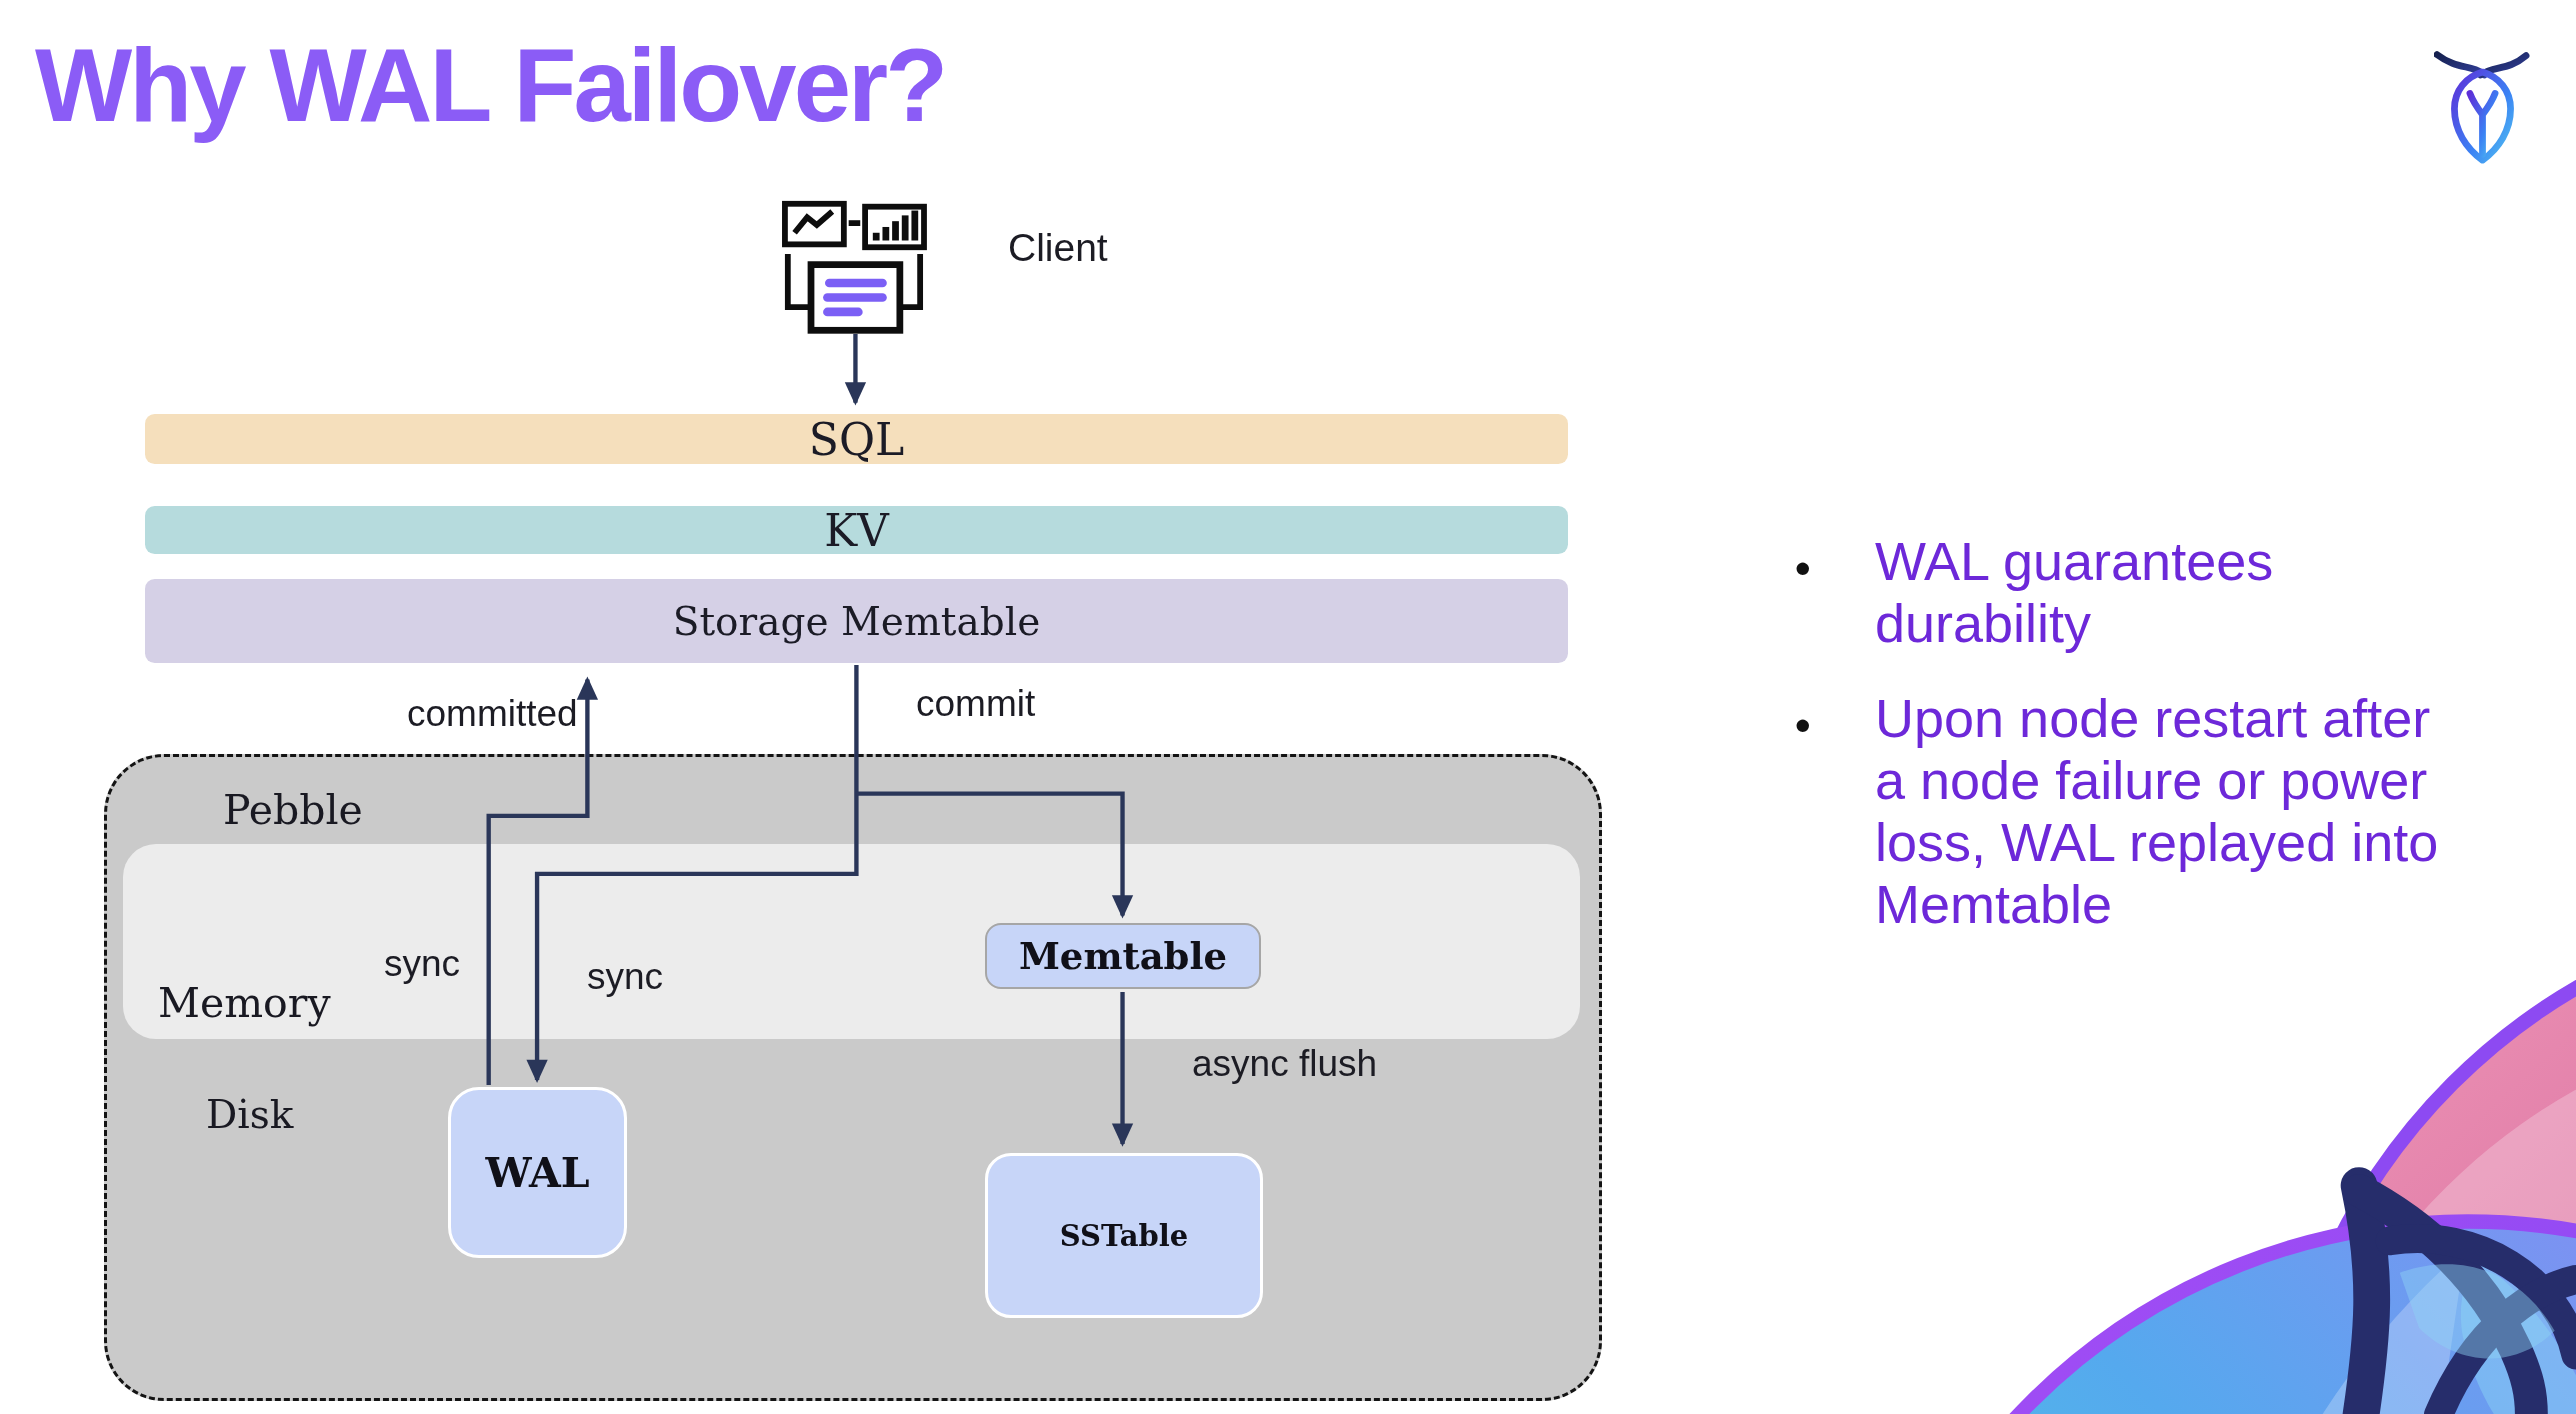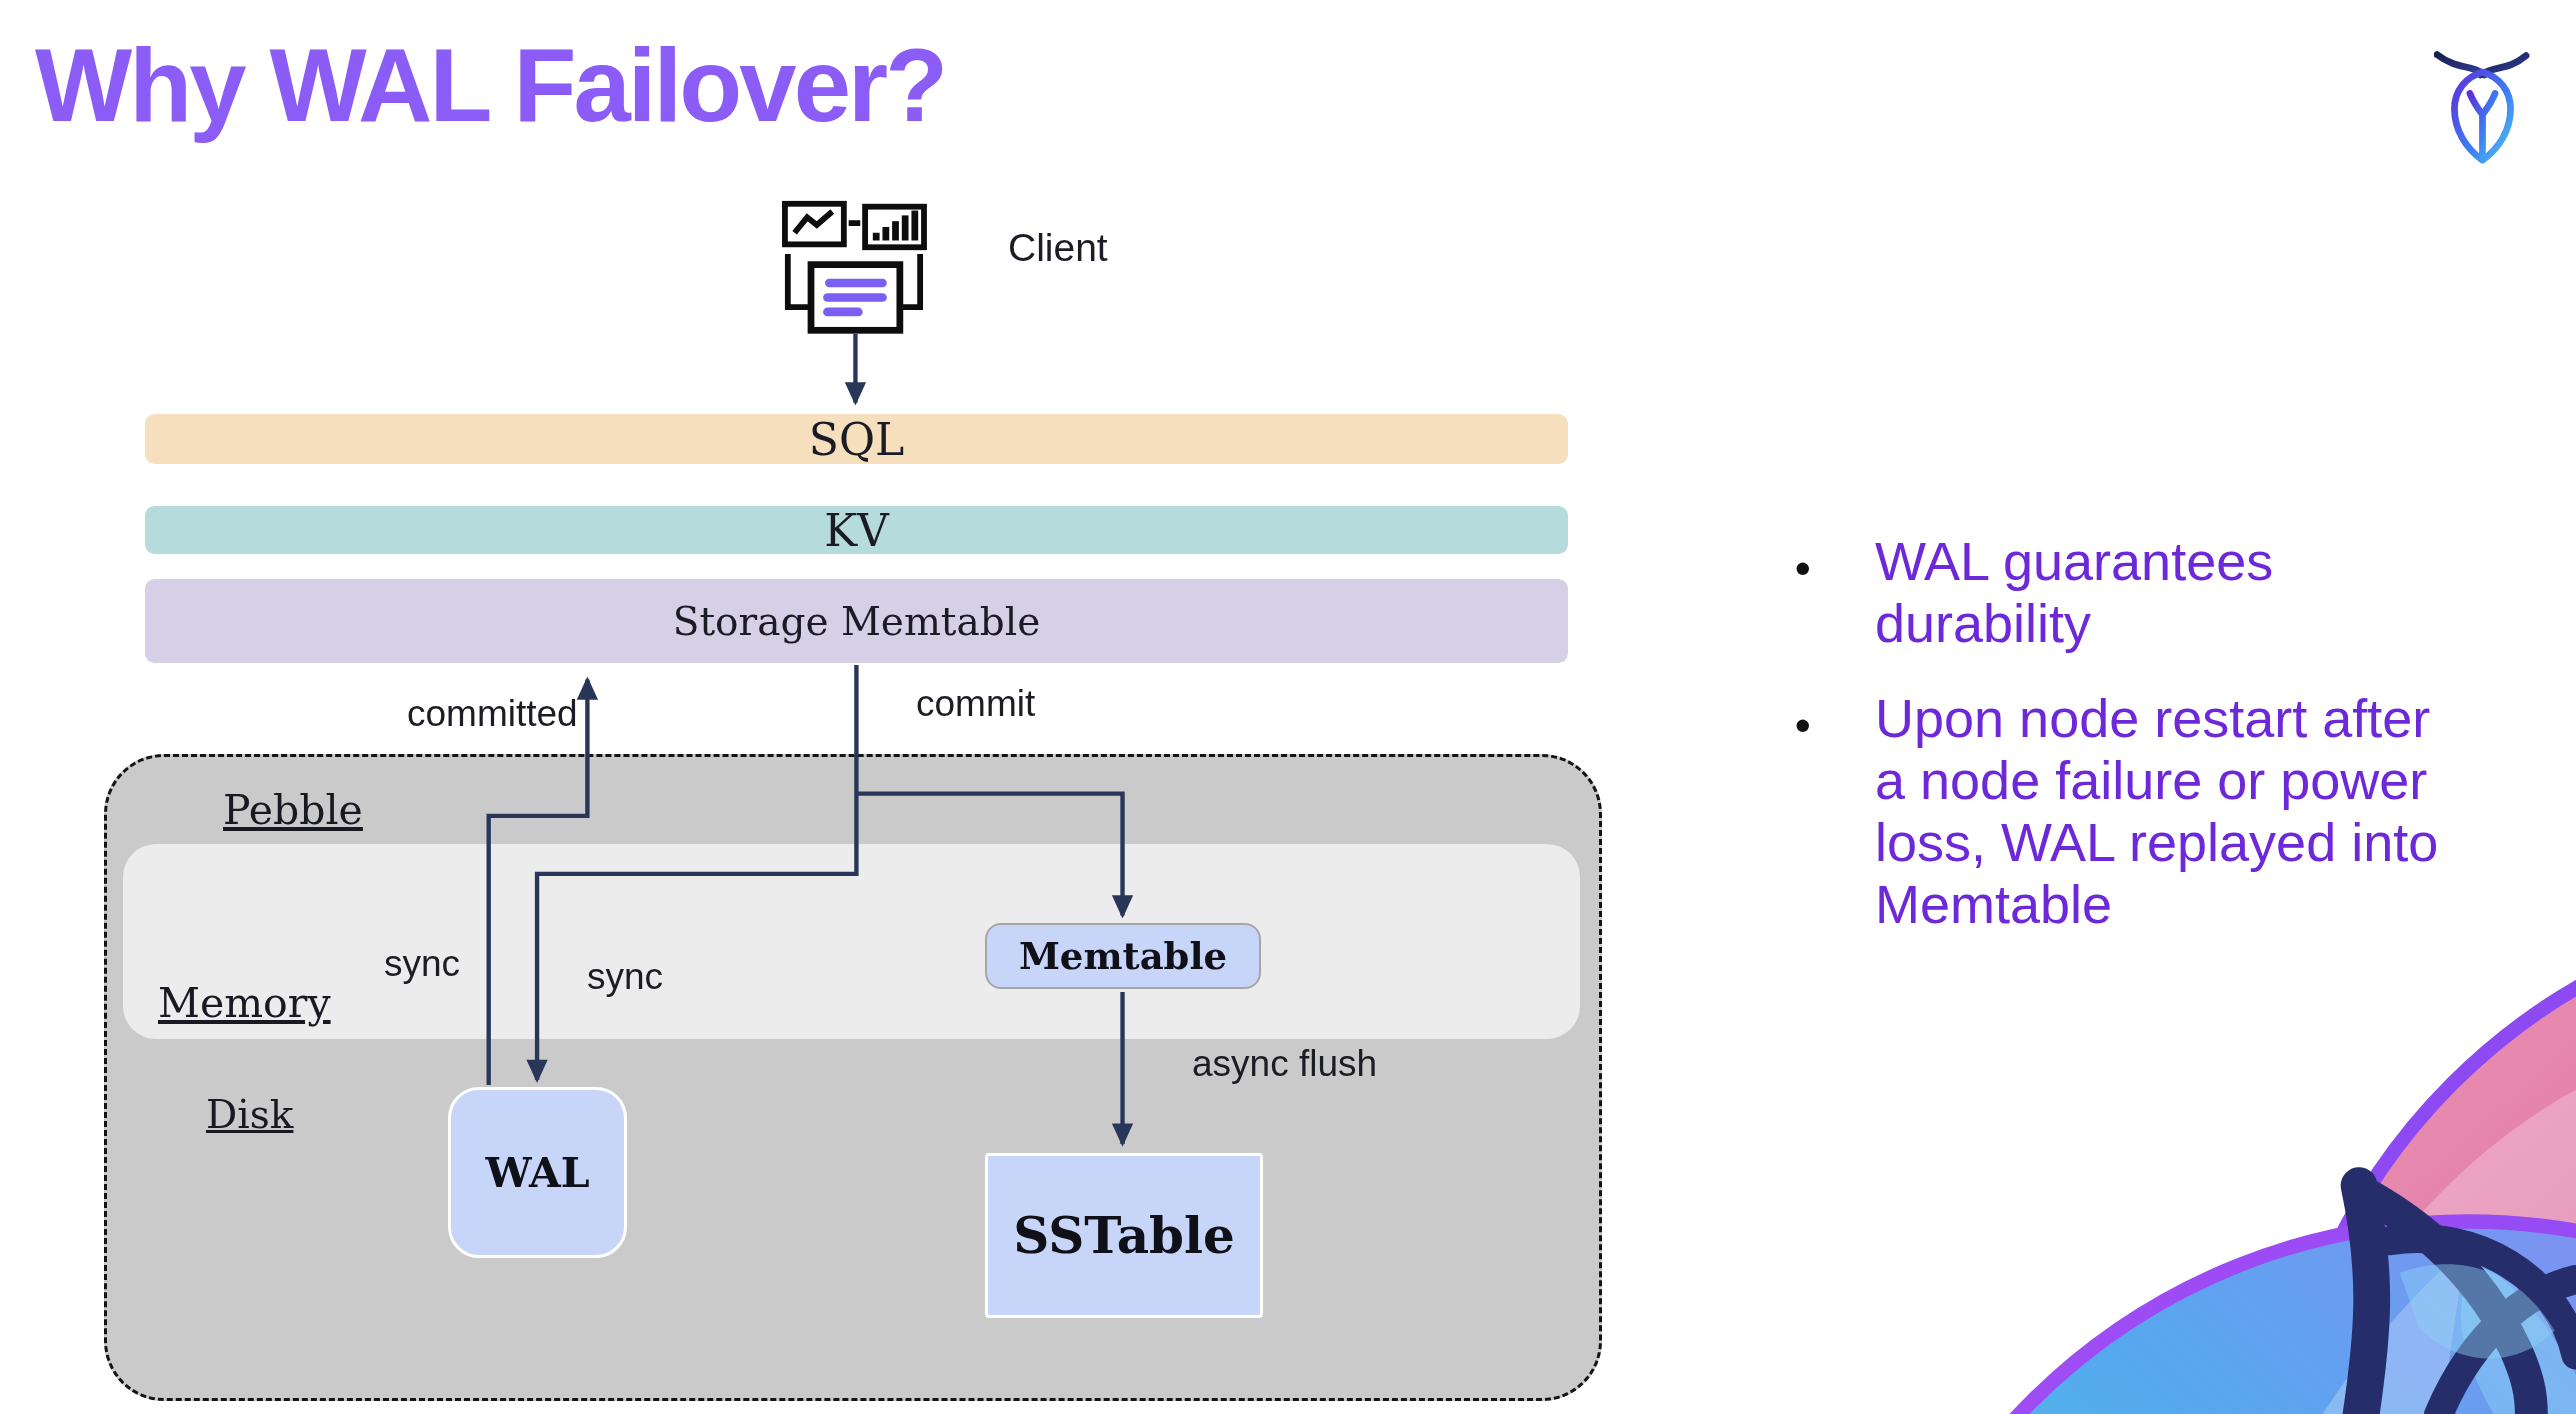--- a/index.html
+++ b/index.html
@@ -5,39 +5,39 @@
   html,body{margin:0;padding:0;background:#888;}
   #slide{position:relative;width:2576px;height:1415px;background:#ffffff;overflow:hidden;
          font-family:"Liberation Sans",sans-serif;color:#17171f;}
   .abs{position:absolute;}
   
   #title{left:35px;top:27px;font-size:103px;font-weight:bold;letter-spacing:-2.9px;color:#8b5cf6;
          font-family:"Liberation Sans",sans-serif;}
   
   .slabel{font-size:37px;color:#1c1c24;white-space:nowrap;}
   
-  .serif{font-family:"DejaVu Serif","Liberation Serif",serif;color:#191922;text-decoration:underline;}
+  .serif{font-family:"DejaVu Serif","Liberation Serif",serif;color:#191922;}
   
   .bar{left:145px;width:1423px;border-radius:9.7px;display:flex;align-items:center;justify-content:center;
        font-family:"DejaVu Serif","Liberation Serif",serif;font-size:44px;color:#1b1b26;}
   #bar-sql{top:414px;height:50px;background:#f5dfbc;}
   #bar-kv{top:506px;height:48px;background:#b6dbdd;}
   #bar-si{top:579px;height:84px;background:#d5d0e6;font-size:39px;}
   
   #pebble{left:104px;top:754px;width:1498px;height:647px;background:#cacaca;border:3.9px dashed #141414;
           border-radius:60px;box-sizing:border-box;z-index:1;}
   #memband{left:123px;top:844px;width:1457px;height:195px;background:#ececec;border-radius:33px;z-index:2;}
   
   #arrows{left:0;top:0;z-index:3;}
   
   .node{background:#c7d5f8;display:flex;align-items:center;justify-content:center;z-index:4;
         font-family:"DejaVu Serif","Liberation Serif",serif;font-weight:bold;color:#101018;box-sizing:border-box;}
   #wal{left:448px;top:1087px;width:179px;height:171px;border:3.9px solid #ffffff;border-radius:31px;font-size:41px;}
   #memtable{left:985px;top:923px;width:276px;height:66px;border:2.9px solid #a6a6a6;border-radius:16px;font-size:37px;}
-  #sstable{left:985px;top:1153px;width:278px;height:165px;border:3.9px solid #ffffff;border-radius:4px;font-size:50px;}
+  #sstable{left:985px;top:1153px;width:278px;height:165px;border:3.9px solid #ffffff;border-radius:26px;font-size:29px;}
   .zlabel{z-index:5;}
   
   #bullets{left:1792px;top:530px;width:677px;list-style:none;margin:0;padding:0;z-index:5;}
   #bullets li{position:relative;padding-left:83px;font-size:54px;line-height:62px;color:#6d28d9;}
   #bullets li + li{margin-top:33px;}
   #bullets li::before{content:"\25CF";position:absolute;left:1.9px;top:5.8px;font-size:29px;color:#111;}
   
   #logo{left:2434px;top:45px;z-index:6;}
   #corner-art{right:0;bottom:0;z-index:0;}
 </style>

